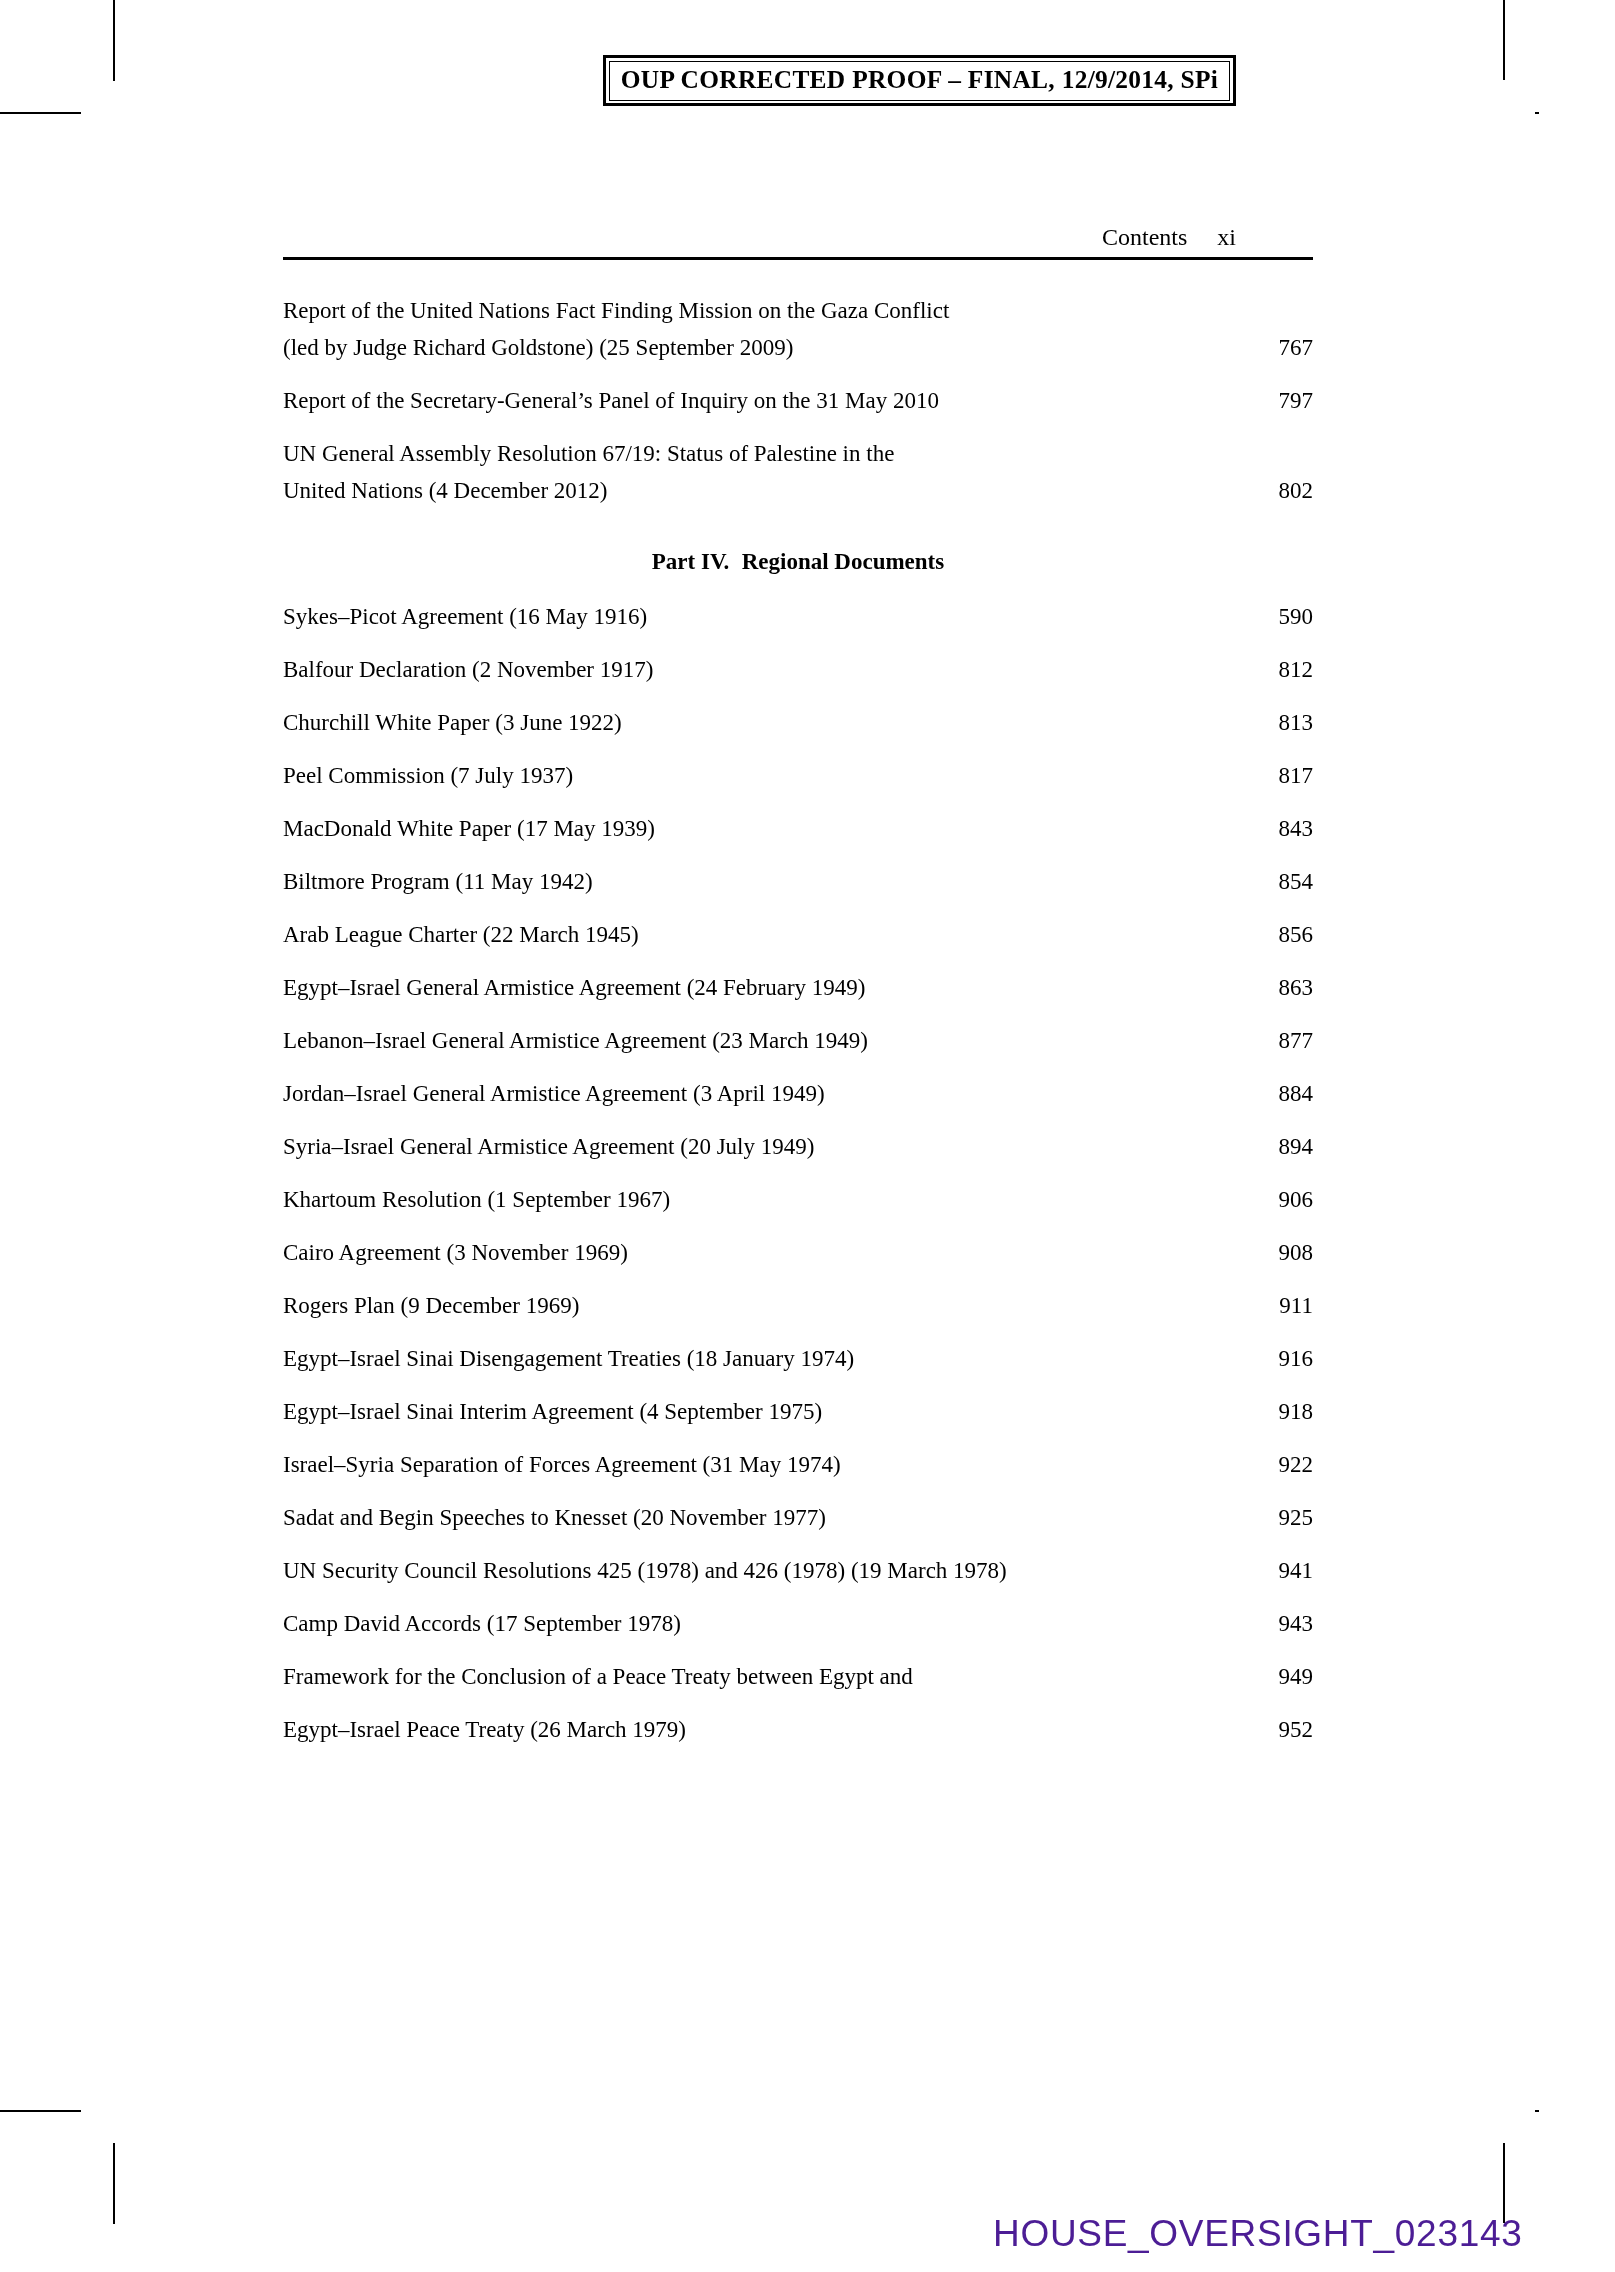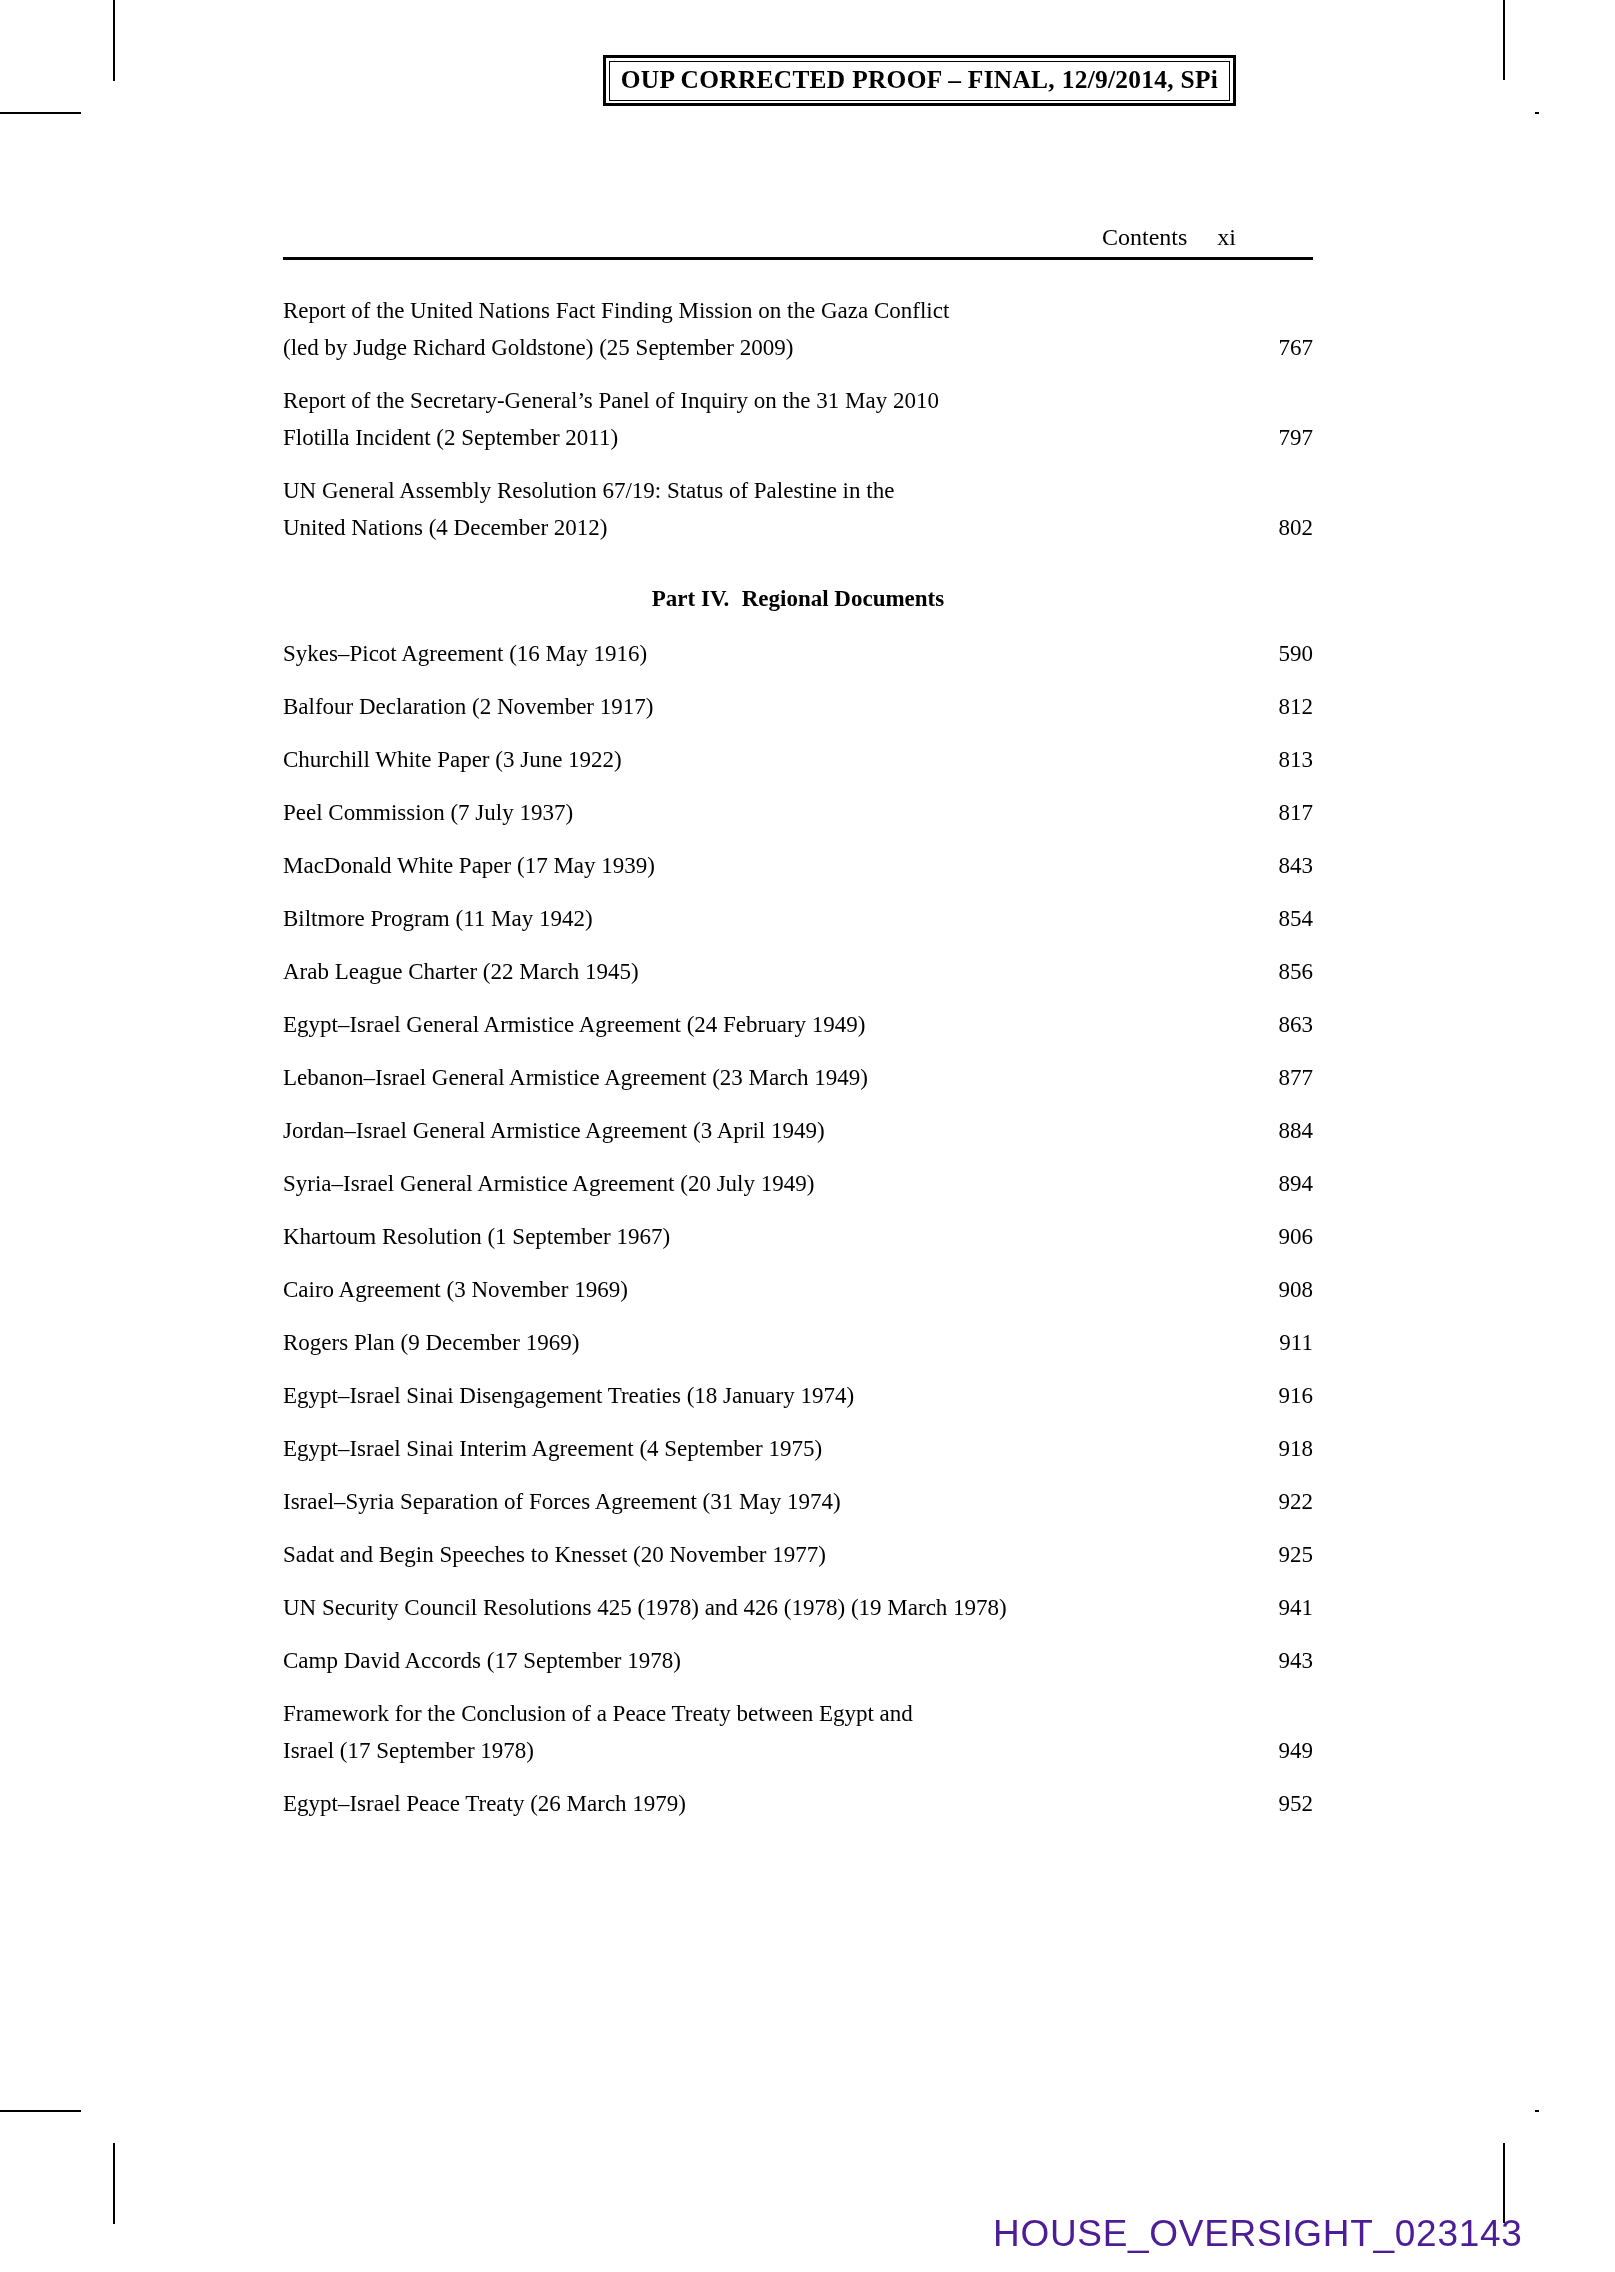--- a/index.html
+++ b/index.html
@@ -133,21 +133,20 @@
         <div class="toc-row">
     <div class="toc-title">
             <div class="toc-line">Report of the United Nations Fact Finding Mission on the Gaza Conflict</div>
             <div class="toc-line">(led by Judge Richard Goldstone) (25 September 2009)</div>
           </div>
     <div class="toc-page">767</div>
   </div>
         <div class="toc-row">
     <div class="toc-title">
             <div class="toc-line">Report of the Secretary-General’s Panel of Inquiry on the 31 May 2010</div>
-            <div class="toc-line">Flotilla Incident (2 September 2011)</div>
           </div>
     <div class="toc-page">797</div>
   </div>
         <div class="toc-row">
     <div class="toc-title">
             <div class="toc-line">UN General Assembly Resolution 67/19: Status of Palestine in the</div>
             <div class="toc-line">United Nations (4 December 2012)</div>
           </div>
     <div class="toc-page">802</div>
   </div>
@@ -272,21 +271,20 @@
   </div>
         <div class="toc-row">
     <div class="toc-title">
             <div class="toc-line">Camp David Accords (17 September 1978)</div>
           </div>
     <div class="toc-page">943</div>
   </div>
         <div class="toc-row">
     <div class="toc-title">
             <div class="toc-line">Framework for the Conclusion of a Peace Treaty between Egypt and</div>
-            <div class="toc-line">Israel (17 September 1978)</div>
           </div>
     <div class="toc-page">949</div>
   </div>
         <div class="toc-row">
     <div class="toc-title">
             <div class="toc-line">Egypt–Israel Peace Treaty (26 March 1979)</div>
           </div>
     <div class="toc-page">952</div>
   </div>
       </div>

